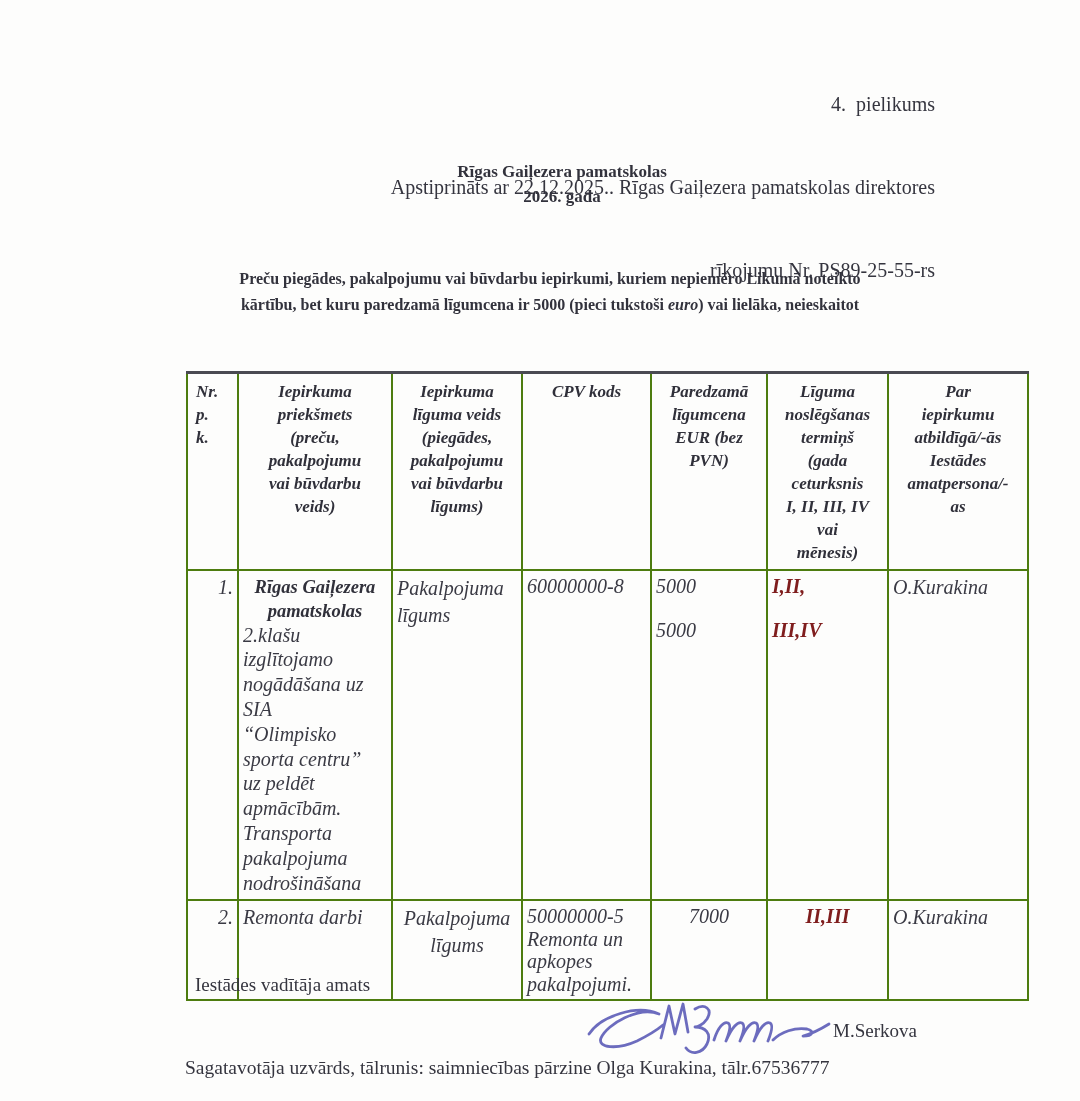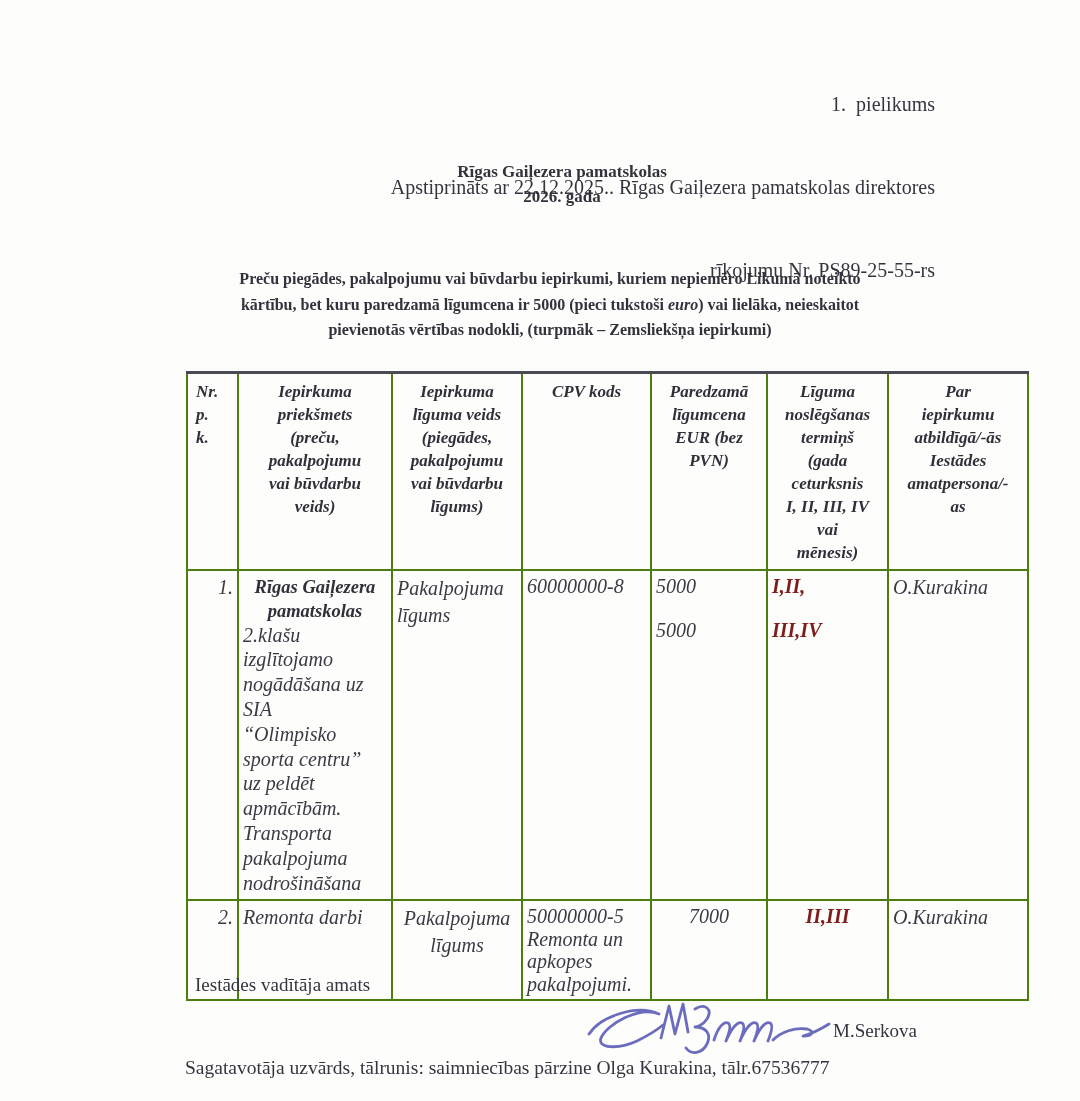--- a/index.html
+++ b/index.html
@@ -79,34 +79,33 @@
   .signer-name{position:absolute;left:833px;top:1020px;font-size:19px;}
   .prepared-line{position:absolute;left:185px;top:1057px;font-size:19.5px;}
   .signature{position:absolute;left:583px;top:994px;}
 </style>
 </head>
 <body>
 
 <div class="page">
 
   <div class="approval">
-    <div>1.  pielikums</div>
+    <div>4.  pielikums</div>
     <div>Apstiprināts ar 22.12.2025.. Rīgas Gaiļezera pamatskolas direktores</div>
     <div>rīkojumu Nr. PS89-25-55-rs</div>
   </div>
 
   <div class="title-block">
     <div>Rīgas Gaiļezera pamatskolas</div>
     <div>2026. gada</div>
   </div>
 
   <div class="intro">
     <div>Preču piegādes, pakalpojumu vai būvdarbu iepirkumi, kuriem nepiemēro Likumā noteikto</div>
     <div><span>kārtību, bet kuru paredzamā līgumcena ir 5000 (pieci tukstoši </span><em>euro</em><span>) vai lielāka, neieskaitot</span></div>
-    <div>pievienotās vērtības nodokli, (turpmāk – Zemsliekšņa iepirkumi)</div>
   </div>
 
   <table class="plan">
     <colgroup>
       <col class="c1">
         <col class="c2">
         <col class="c3">
         <col class="c4">
         <col class="c5">
         <col class="c6">

